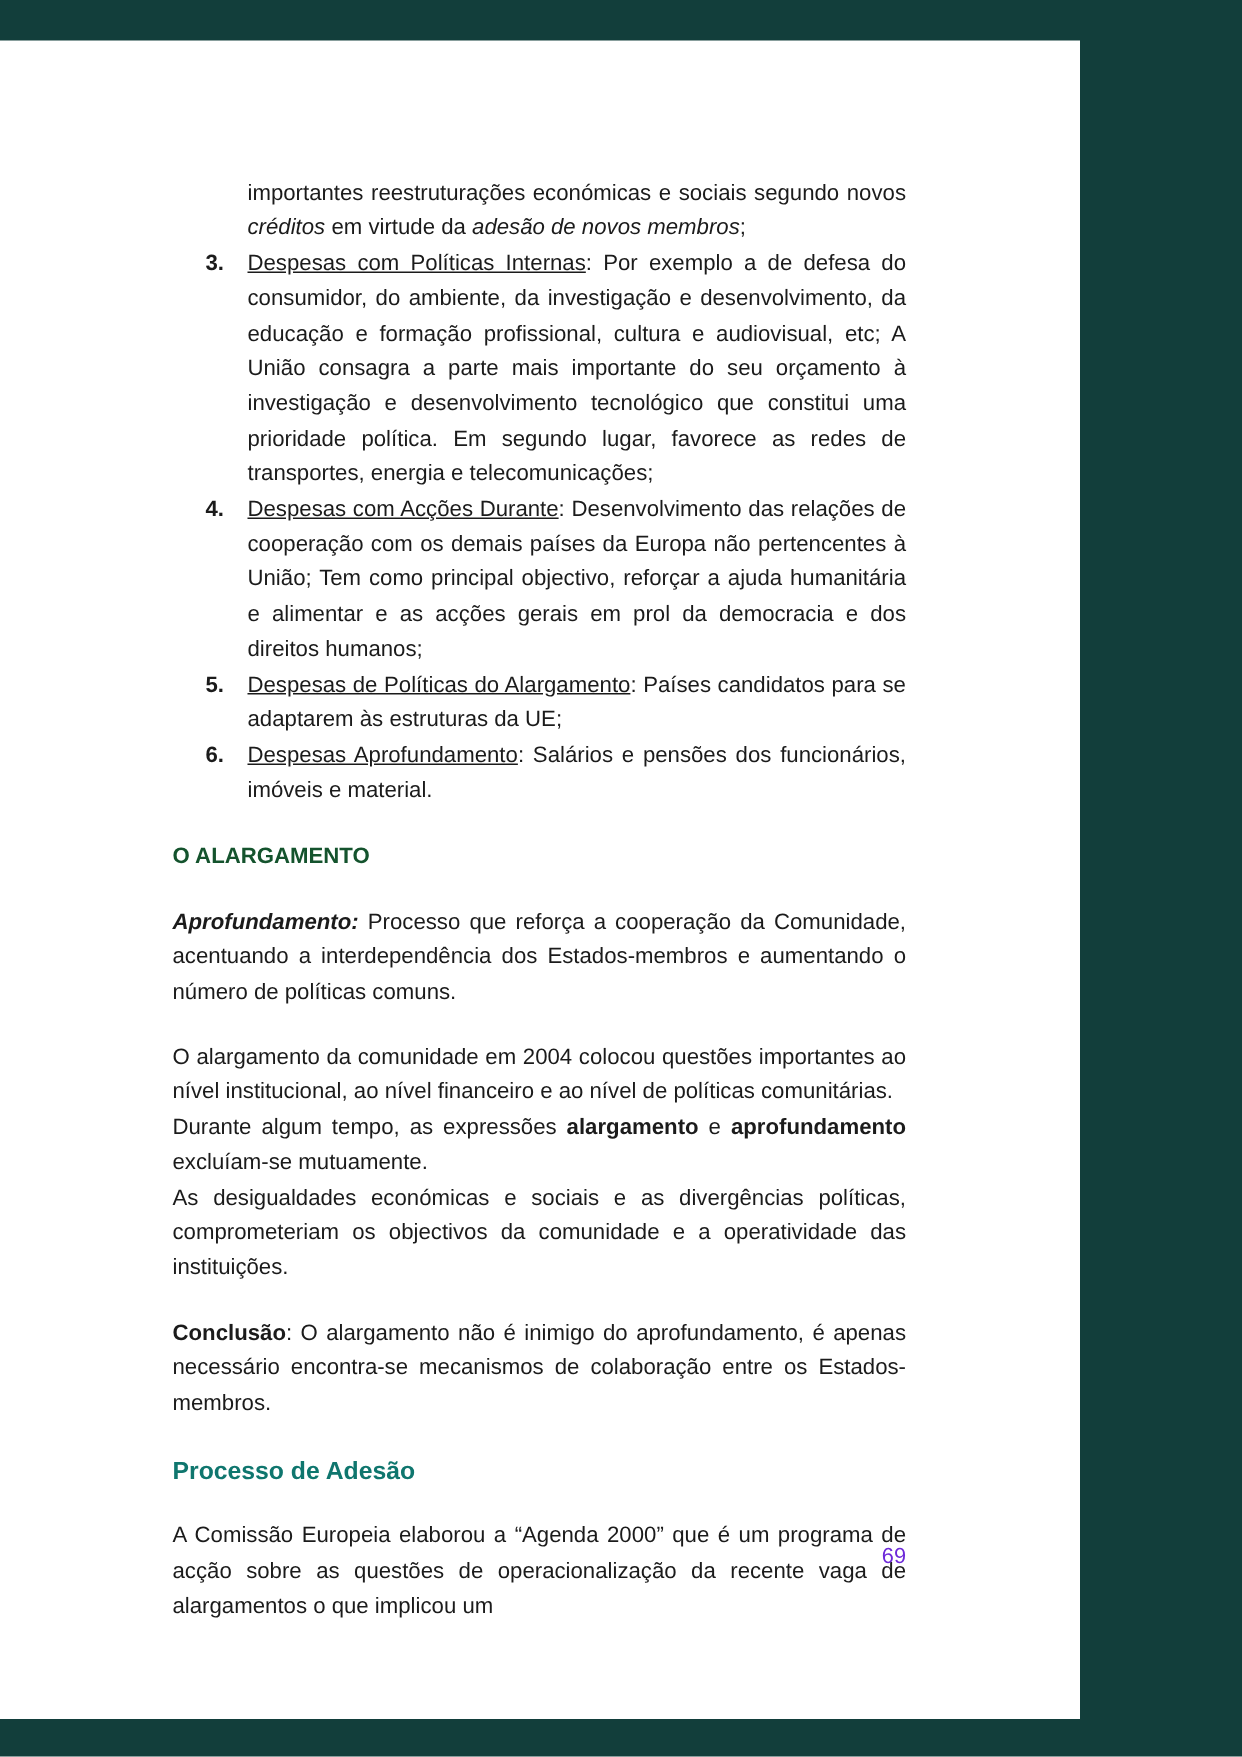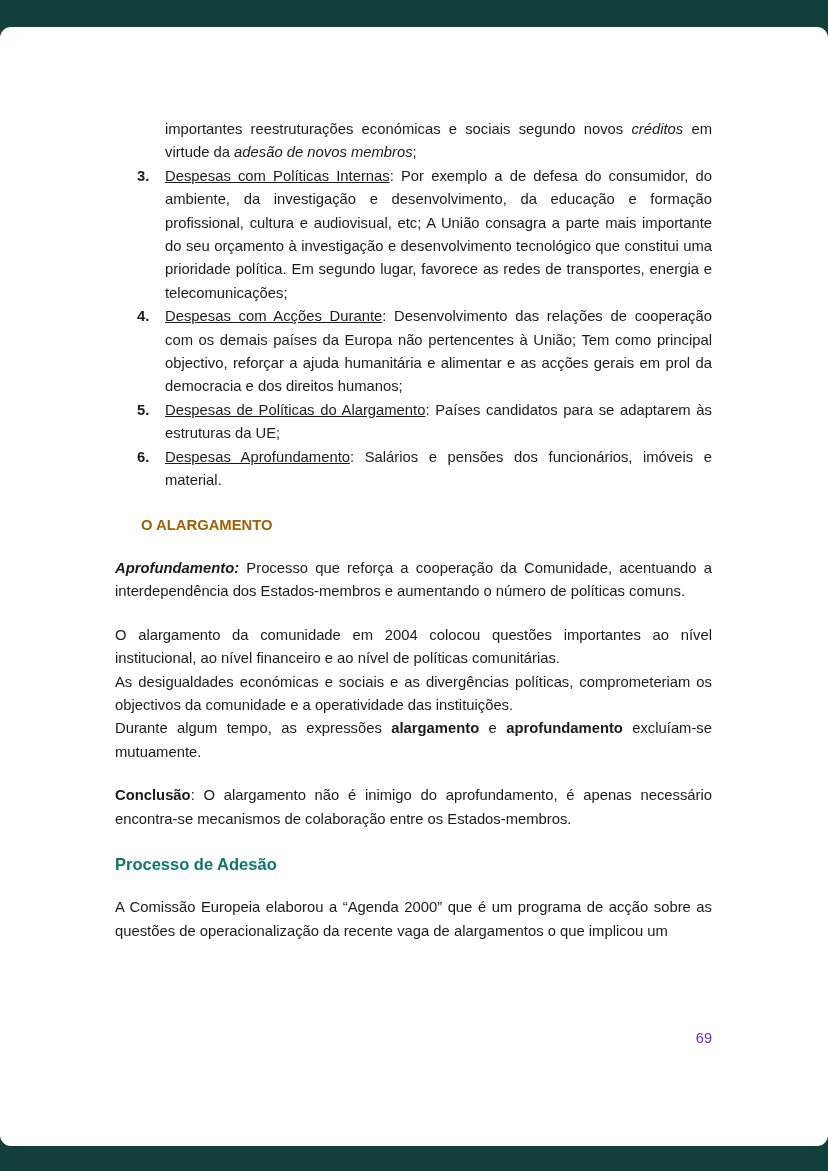--- a/index.html
+++ b/index.html
@@ -4,25 +4,24 @@
 <style>
   * { margin:0; padding:0; box-sizing:border-box; }
   html,body { width:828px; height:1171px; }
   body {
     background:#123e3b;
     font-family:"Liberation Sans", sans-serif;
     overflow:hidden;
   }
   .page {
     position:relative;
-    width:828px;
+    width:720px;
     height:1119px;
     margin-top:27px;
     background:#ffffff;
-    border-radius:11px;
   }
   .content {
     padding:91px 116px 0 115px;
     font-size:14.8px;
     line-height:23.4px;
     color:#1b1b1b;
     text-align:justify;
   }
   .cont-par { margin-left:50px; }
   .list { padding-left:22px; }
@@ -80,29 +79,29 @@
       </div>
 
       <div class="list-item">
         <span class="num">6.</span>
         <div class="li-body"><span class="u">Despesas Aprofundamento</span><span>: </span><span>Salários e pensões dos funcionários, imóveis e material.</span></div>
       </div>
 
     </div>
 
 
-    <h2 class="heading-green" style="color:#a16207;margin-left:26px;">O ALARGAMENTO</h2>
+    <h2 class="heading-green" style="color:#14532d;">O ALARGAMENTO</h2>
 
     <p class="gap"><span class="bi">Aprofundamento:</span><span> Processo que reforça a cooperação da Comunidade, acentuando a interdependência dos Estados-membros e aumentando o número de políticas comuns.</span></p>
 
     <p class="gap">O alargamento da comunidade em 2004 colocou questões importantes ao nível institucional, ao nível financeiro e ao nível de políticas comunitárias.</p>
 
+    <p><span>Durante algum tempo, as expressões </span><span class="b">alargamento</span><span> e </span><span class="b">aprofundamento</span><span> excluíam-se mutuamente.</span></p>
+
     <p>As desigualdades económicas e sociais e as divergências políticas, comprometeriam os objectivos da comunidade e a operatividade das instituições.</p>
-
-    <p><span>Durante algum tempo, as expressões </span><span class="b">alargamento</span><span> e </span><span class="b">aprofundamento</span><span> excluíam-se mutuamente.</span></p>
 
     <p class="gap"><span class="b">Conclusão</span><span>: O alargamento não é inimigo do aprofundamento, é apenas necessário encontra-se mecanismos de colaboração entre os Estados-membros.</span></p>
 
     <h2 class="heading-sub">Processo de Adesão</h2>
 
     <p class="gap">A Comissão Europeia elaborou a “Agenda 2000” que é um programa de acção sobre as questões de operacionalização da recente vaga de alargamentos o que implicou um</p>
 
   </div>
 
   <div class="page-number">69</div>

